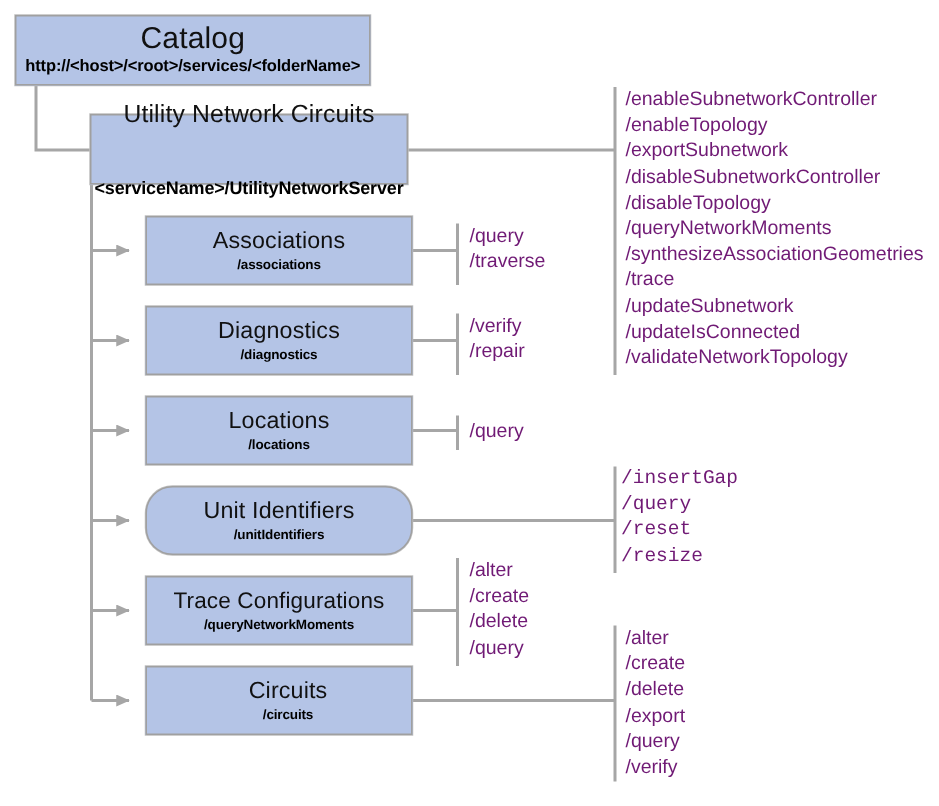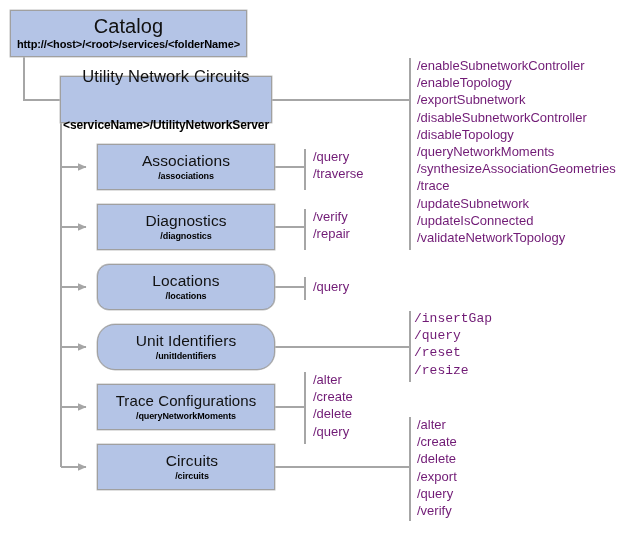--- a/index.html
+++ b/index.html
@@ -54,21 +54,21 @@
   #box-uns { left: 60px; top: 76px; width: 212px; height: 47px; }
   #box-uns .title { font-size: 16.5px; margin-bottom: 2px; }
   #box-uns .sub { font-size: 12px; margin-top: 32px; }
 
   
   .child-box { left: 97px; width: 178px; height: 46px; }
   .child-box .title { font-size: 15.5px; margin-bottom: 3px; }
   .child-box .sub { font-size: 9px; }
   #box-associations { top: 144px; }
   #box-diagnostics  { top: 204px; }
-  #box-locations    { top: 264px; border-radius: 12px; }
+  #box-locations    { top: 264px; }
   #box-unitids      { top: 324px; border-radius: 18px; }
   #box-traceconfigs { top: 384px; }
   #box-circuits     { top: 444px; padding-left: 12px; }
   #box-traceconfigs .title { font-size: 15px; }
 
   
   .ops {
     position: absolute;
     color: #701a75;
     font-size: 13px;

